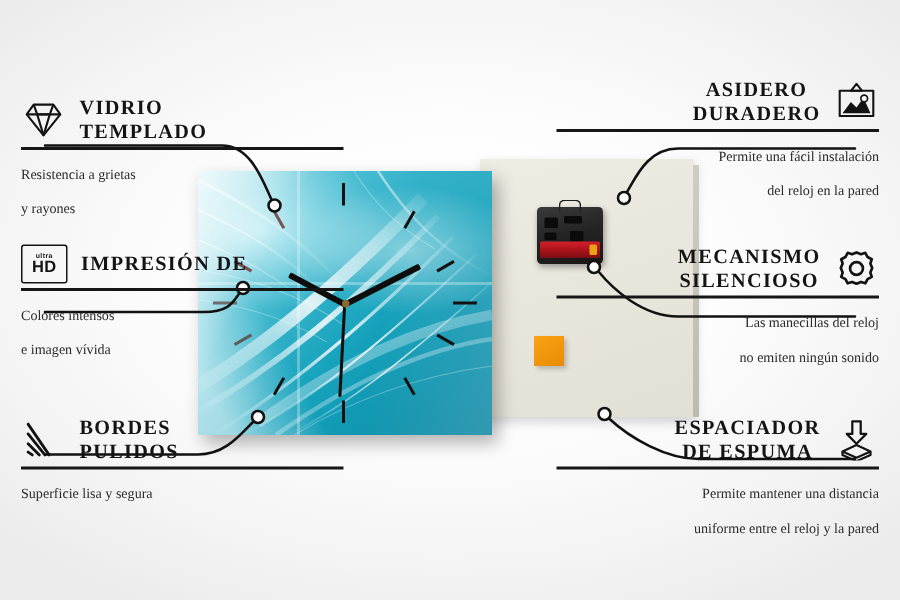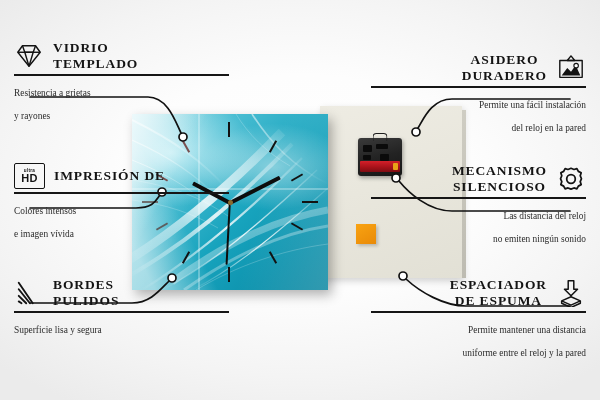--- a/index.html
+++ b/index.html
@@ -94,21 +94,21 @@
   }
   .feat.right .ttl{text-align:center;}
   .rule{height:1.6px;background:#161616;margin:3px 0 4px;}
   .desc{
     font-family:"Liberation Serif", serif;
     font-size:9.4px;line-height:11.6px;color:#2b2b2b;margin-top:12px;
   }
   .feat.right .desc{text-align:right;}
   .ico{width:30px;height:28px;flex:0 0 auto;display:block;}
 
-  .f-vidrio{left:14px;top:40px;}
+  .f-vidrio{left:14px;top:64px;}
   .f-impresion{left:14px;top:163px;}
   .f-bordes{left:14px;top:277px;}
   .f-asidero{left:371px;top:52px;}
   .f-mecanismo{left:371px;top:163px;}
   .f-espaciador{left:371px;top:277px;}
 
   .hdbox{
     width:29px;height:24px;border:1.8px solid #131313;border-radius:2px;
     display:flex;flex-direction:column;align-items:center;justify-content:center;
     font-family:"Liberation Sans", sans-serif;color:#131313;
@@ -298,21 +298,21 @@
         <div class="ttl">SILENCIOSO</div>
       </div>
       <svg class="ico" viewBox="0 0 32 30">
         <g fill="none" stroke="#131313" stroke-width="1.9" stroke-linejoin="round">
           <path d="M16,3.5 l3.2,1.3 3.1,-1 1.6,3 3,1.6 -1,3.1 1.3,3.2 -1.3,3.2 1,3.1 -3,1.6 -1.6,3 -3.1,-1 -3.2,1.3 -3.2,-1.3 -3.1,1 -1.6,-3 -3,-1.6 1,-3.1 -1.3,-3.2 1.3,-3.2 -1,-3.1 3,-1.6 1.6,-3 3.1,1 Z"></path>
           <circle cx="16" cy="15" r="4.6"></circle>
         </g>
       </svg>
     </div>
     <div class="rule"></div>
-    <div class="desc">Las distancia del reloj</div>
+    <div class="desc">Las manecillas del reloj</div>
     <div class="desc">no emiten ningún sonido</div>
   </div>
 
   <div class="feat right f-espaciador">
     <div class="rowhead">
       <div>
         <div class="ttl">ESPACIADOR</div>
         <div class="ttl">DE ESPUMA</div>
       </div>
       <svg class="ico" viewBox="0 0 32 30">

